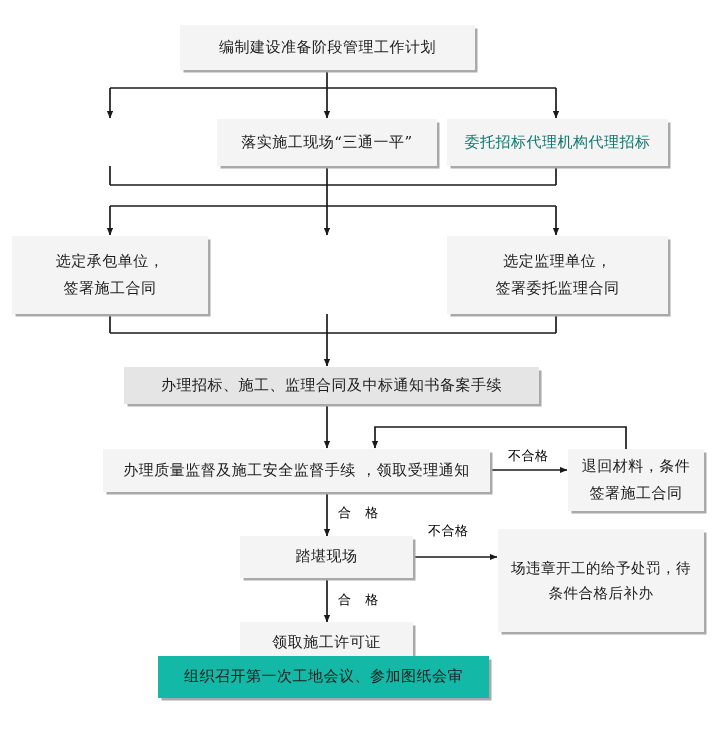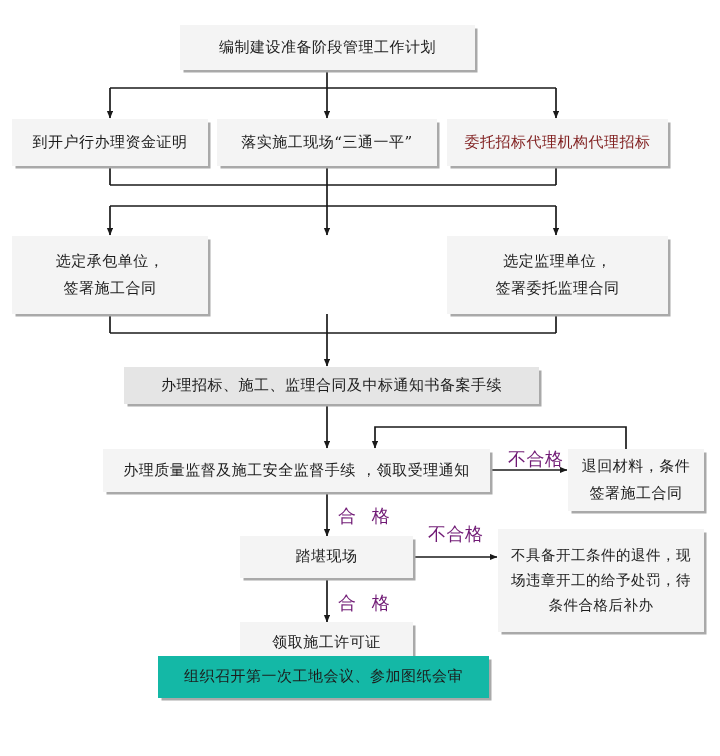--- a/index.html
+++ b/index.html
@@ -49,22 +49,22 @@
     display: block;
     white-space: nowrap;
   }
   .node.two-line .ln { margin: 4.5px 0; }
   .node.three-line {
     font-size: 14.5px;
   }
   .node.three-line .ln { margin: 4px 0; }
   .edge-label {
     position: absolute;
-    font-size: 18px;
-    color: #701a75;
+    font-size: 13px;
+    color: #000000;
     white-space: nowrap;
     letter-spacing: 0.5px;
     z-index: 3;
     background: transparent;
   }
   .edge-label.spaced { letter-spacing: 5px; }
 </style>
 </head>
 <body>
 
@@ -112,27 +112,24 @@
       <path d="M327,578 L327,622" marker-end="url(#arrow)"></path>
 
       <path d="M327,664 L327,695" marker-end="url(#arrow)"></path>
     </g>
   </svg>
 
   <div class="node" style="left: 180px; top: 25px; width: 295px; height: 45px; background: rgb(244, 244, 244); border-color: rgb(58, 58, 58); box-shadow: rgb(169, 169, 169) 3px 3px 0px -0.5px; color: rgb(28, 28, 28);">
     <span class="ln">编制建设准备阶段管理工作计划</span>
   </div>
 
-  <div class="node" style="left: 12px; top: 119px; width: 196px; height: 47px; background: rgb(244, 244, 244); border-color: rgb(58, 58, 58); box-shadow: rgb(169, 169, 169) 3px 3px 0px -0.5px; color: rgb(28, 28, 28);">
-    <span class="ln">到开户行办理资金证明</span>
-  </div>
   <div class="node" style="left: 217px; top: 119px; width: 220px; height: 47px; background: rgb(244, 244, 244); border-color: rgb(58, 58, 58); box-shadow: rgb(169, 169, 169) 3px 3px 0px -0.5px; color: rgb(28, 28, 28);">
     <span class="ln">落实施工现场“三通一平”</span>
   </div>
-  <div class="node" style="left: 447px; top: 119px; width: 221px; height: 47px; background: rgb(244, 244, 244); border-color: rgb(58, 58, 58); box-shadow: rgb(169, 169, 169) 3px 3px 0px -0.5px; color: #7f1d1d;">
+  <div class="node" style="left: 447px; top: 119px; width: 221px; height: 47px; background: rgb(244, 244, 244); border-color: rgb(58, 58, 58); box-shadow: rgb(169, 169, 169) 3px 3px 0px -0.5px; color: #0f766e;">
     <span class="ln">委托招标代理机构代理招标</span>
   </div>
 
   <div class="node two-line" style="left: 12px; top: 236px; width: 196px; height: 78px; background: rgb(244, 244, 244); border-color: rgb(58, 58, 58); box-shadow: rgb(169, 169, 169) 3px 3px 0px -0.5px; color: rgb(28, 28, 28);">
     <span class="ln">选定承包单位，</span>
     <span class="ln">签署施工合同</span>
   </div>
   <div class="node two-line" style="left: 447px; top: 236px; width: 221px; height: 78px; background: rgb(244, 244, 244); border-color: rgb(58, 58, 58); box-shadow: rgb(169, 169, 169) 3px 3px 0px -0.5px; color: rgb(28, 28, 28);">
     <span class="ln">选定监理单位，</span>
     <span class="ln">签署委托监理合同</span>
@@ -149,21 +146,20 @@
   <div class="node two-line" style="left: 568px; top: 449px; width: 136px; height: 62px; background: rgb(244, 244, 244); border-color: rgb(58, 58, 58); box-shadow: rgb(169, 169, 169) 3px 3px 0px -0.5px; color: rgb(28, 28, 28);">
     <span class="ln">退回材料，条件</span>
     <span class="ln">签署施工合同</span>
   </div>
 
   <div class="node" style="left: 240px; top: 536px; width: 173px; height: 42px; background: rgb(244, 244, 244); border-color: rgb(58, 58, 58); box-shadow: rgb(169, 169, 169) 3px 3px 0px -0.5px; color: rgb(28, 28, 28);">
     <span class="ln">踏堪现场</span>
   </div>
 
   <div class="node three-line" style="left: 498px; top: 529px; width: 206px; height: 103px; background: rgb(244, 244, 244); border-color: rgb(58, 58, 58); box-shadow: rgb(169, 169, 169) 3px 3px 0px -0.5px; color: rgb(28, 28, 28);">
-    <span class="ln">不具备开工条件的退件，现</span>
     <span class="ln">场违章开工的给予处罚，待</span>
     <span class="ln">条件合格后补办</span>
   </div>
 
   <div class="node" style="left: 240px; top: 622px; width: 173px; height: 42px; background: rgb(244, 244, 244); border-color: rgb(58, 58, 58); box-shadow: rgb(169, 169, 169) 3px 3px 0px -0.5px; color: rgb(28, 28, 28);">
     <span class="ln">领取施工许可证</span>
   </div>
 
   <div class="node" style="left: 158px; top: 656px; width: 331px; height: 42px; background: #14b8a6; border-color: rgb(58, 58, 58); box-shadow: rgb(169, 169, 169) 3px 3px 0px -0.5px; color: rgb(28, 28, 28);">
     <span class="ln">组织召开第一次工地会议、参加图纸会审</span>

